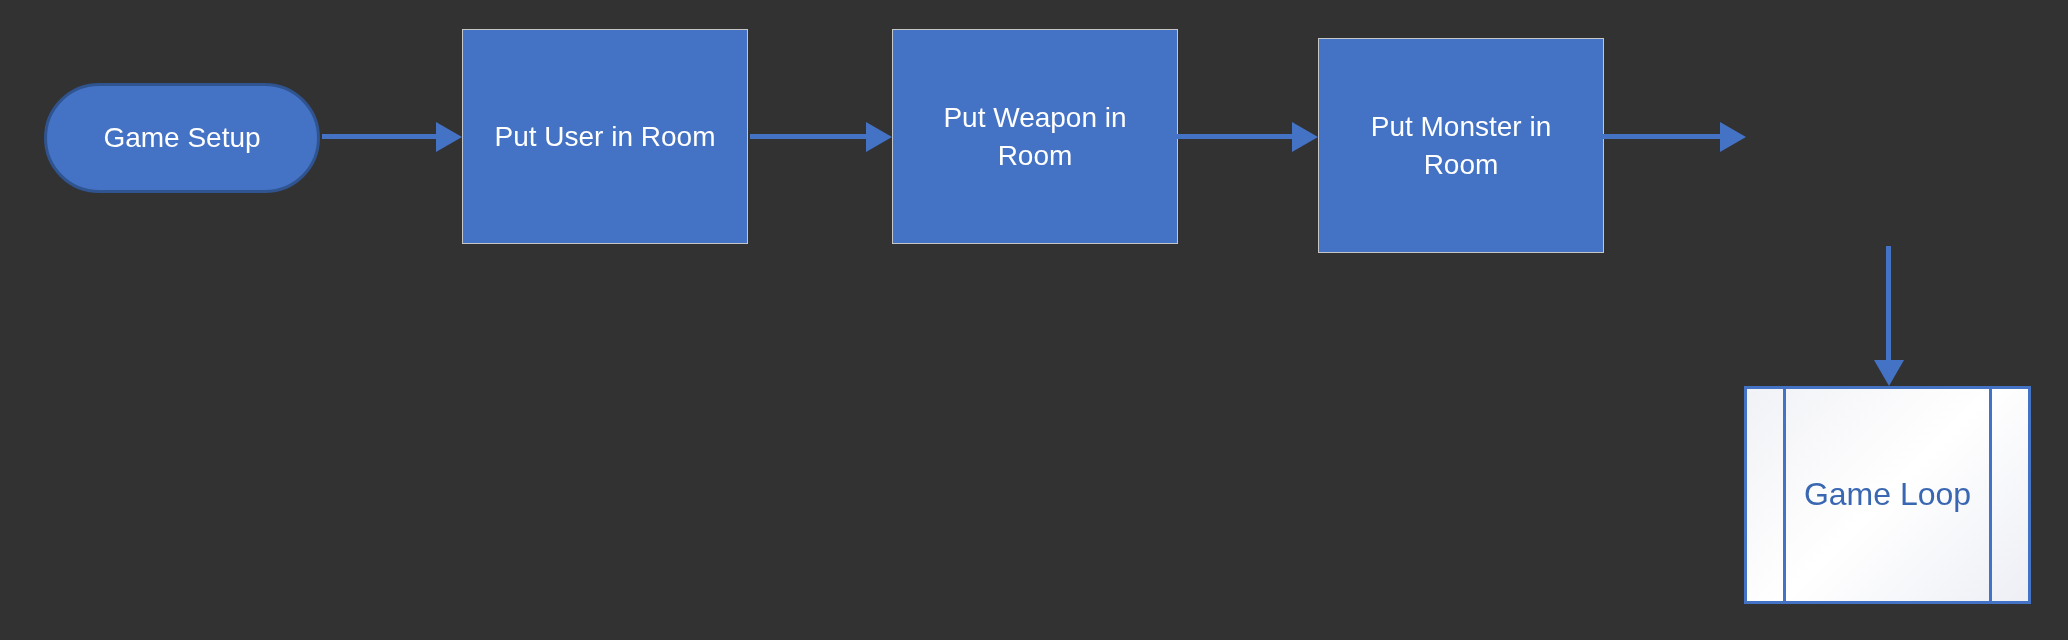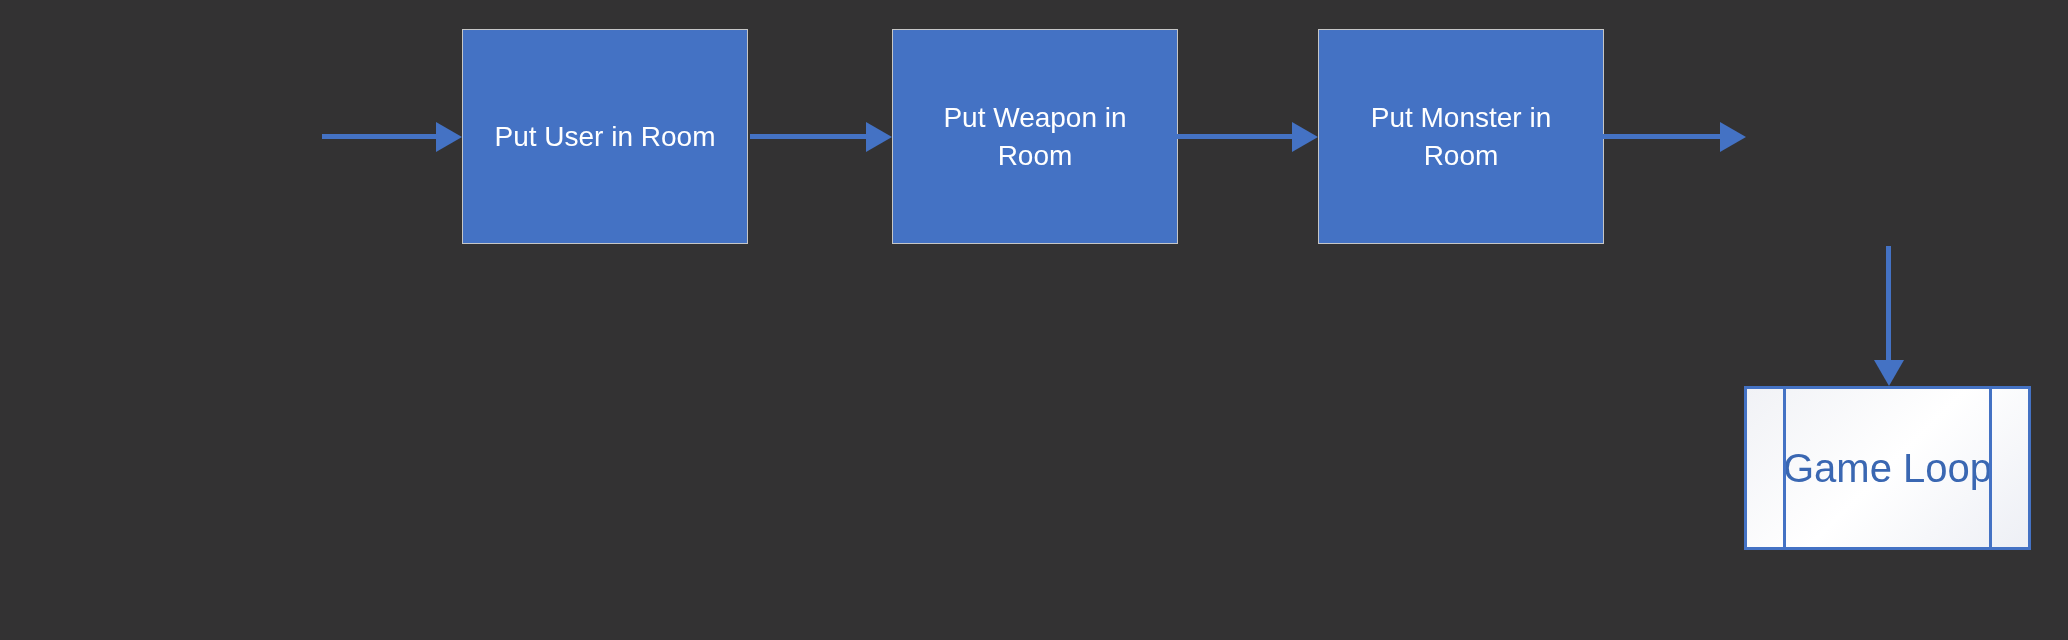--- a/index.html
+++ b/index.html
@@ -50,38 +50,38 @@
     border-radius:60px;
     width:276px;
     height:110px;
     left:44px;
     top:83px;
   }
   .predefined{
     background:linear-gradient(135deg,#f1f2f6 0%,#ffffff 50%,#edeff5 100%);
     border:3px solid var(--predefined-border);
     width:287px;
-    height:164px;
+    height:218px;
     left:1744px;
     top:386px;
     color:var(--predefined-text);
-    font-size:40px;
+    font-size:32px;
   }
   .predefined .bar{
     position:absolute;
     top:0;
     bottom:0;
     width:3px;
     background:var(--predefined-border);
   }
   .bar-left{left:36px;}
   .bar-right{right:36px;}
   .pos-b1{left:462px;}
   .pos-b2{left:892px;text-align:center;}
-  .pos-b3{left:1318px;}
+  .pos-b3{left:1318px;margin-top:9px;}
   .pos-b4{left:1746px;}
   .arrow-h{
     position:absolute;
     top:122px;
     height:30px;
   }
   .arrow-h .line{
     position:absolute;
     left:0;
     right:24px;
@@ -124,20 +124,23 @@
   .a3{left:1176px;width:142px;}
   .a4{left:1603px;width:143px;}
   .a5{left:1874px;top:246px;height:140px;}
   .label{display:block;}
 </style>
 </head>
 <body>
 
 <div class="canvas">
 
+  <div class="node terminator">
+    <span class="label">Game Setup</span>
+  </div>
 
   <div class="arrow-h a1">
     <div class="line"></div>
     <div class="head"></div>
   </div>
 
   <div class="node process pos-b1">
     <span class="label">Put User in Room</span>
   </div>
 

